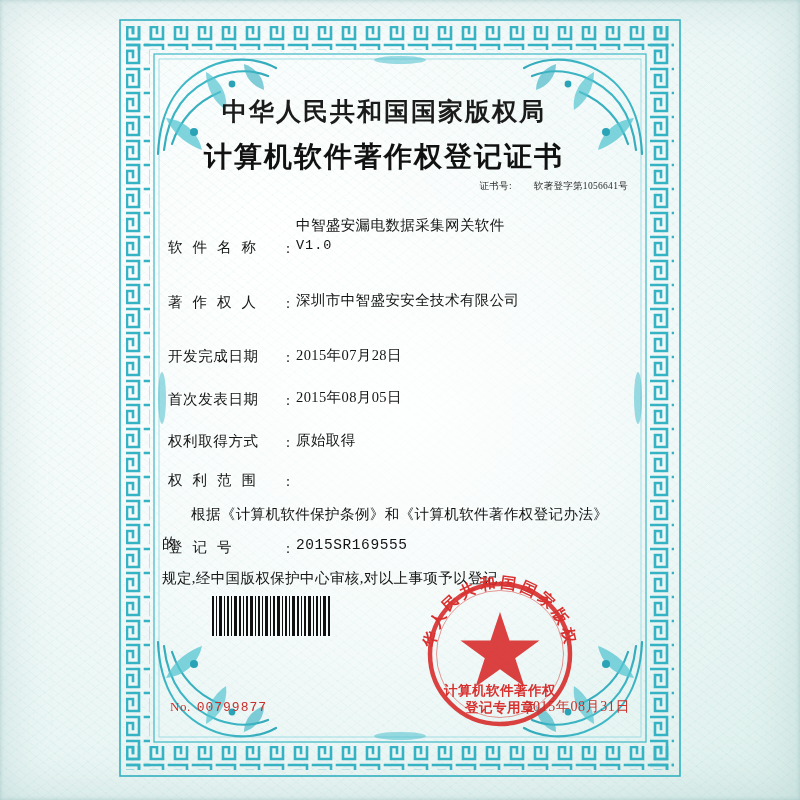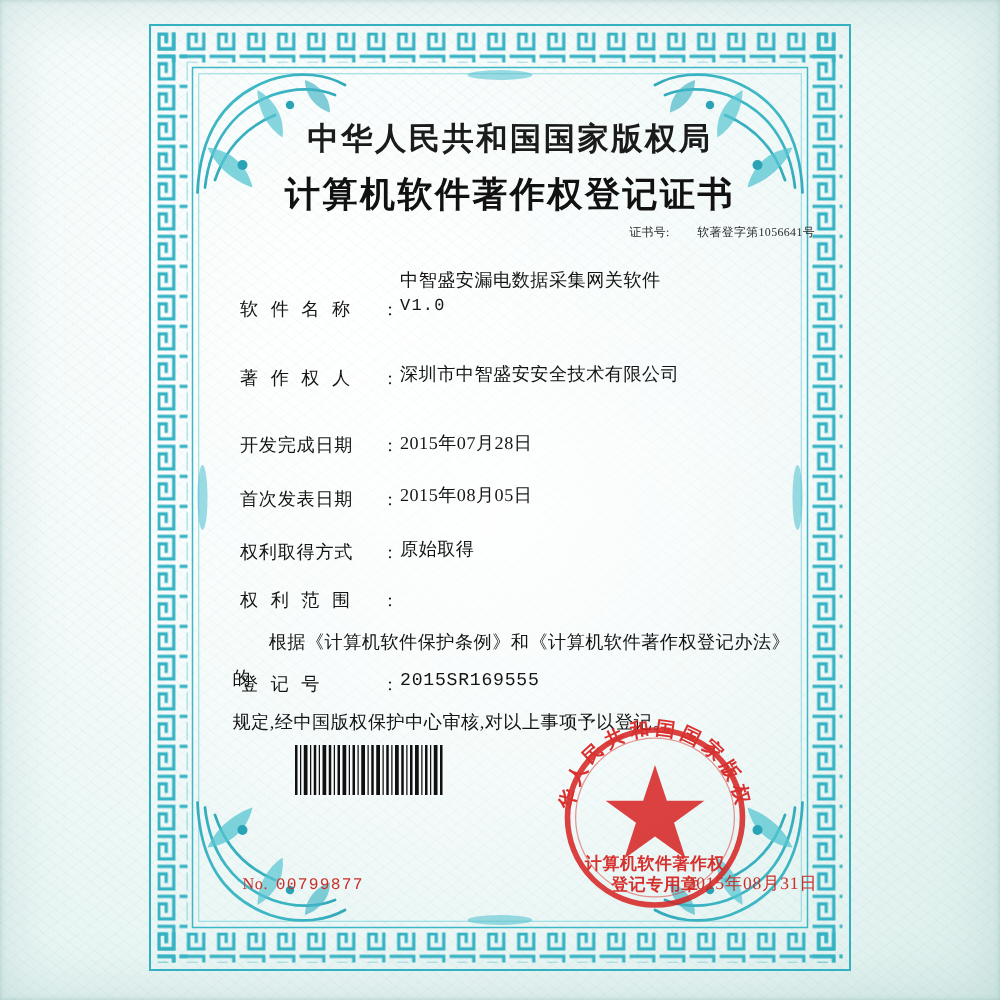--- a/index.html
+++ b/index.html
@@ -57,21 +57,21 @@
     top: 18px;
     width: 564px;
     height: 760px;
     pointer-events: none;
   }
   .frame svg { display: block; }
 
   
   .content {
     position: absolute;
-    left: 126px;
+    left: 102px;
     top: 18px;
     width: 564px;
     height: 760px;
   }
 
   .title-zone {
     position: absolute;
     left: 0;
     top: 78px;
     width: 564px;

